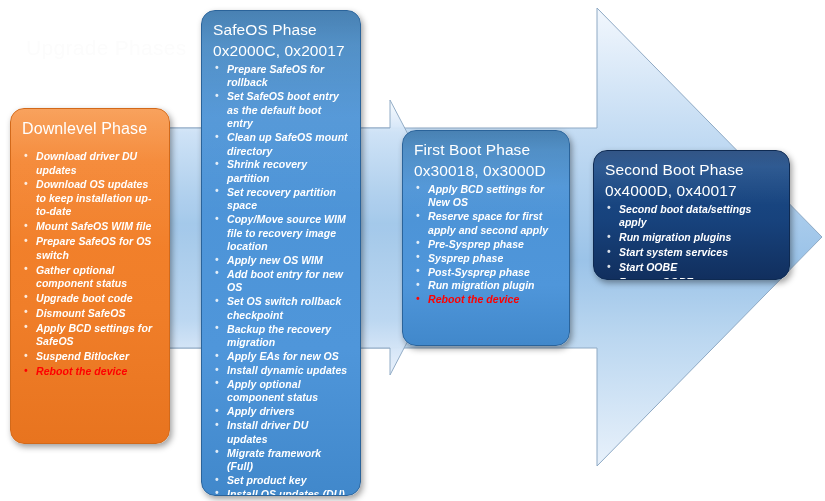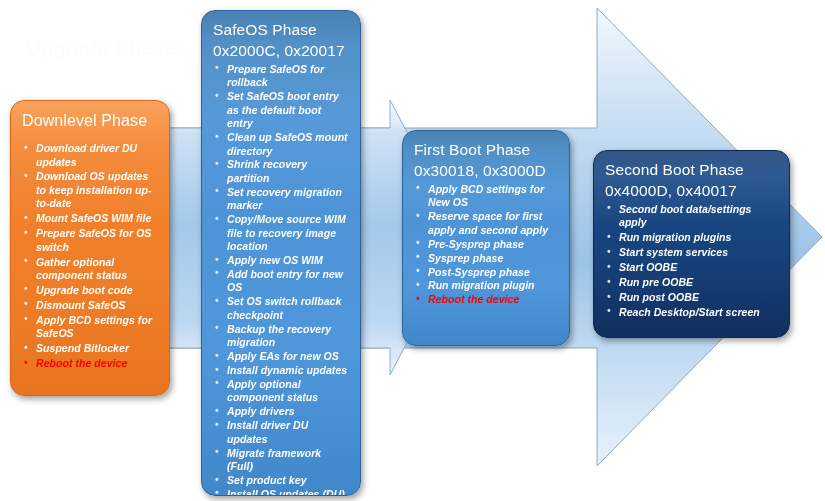--- a/index.html
+++ b/index.html
@@ -66,22 +66,22 @@
     position: absolute;
     left: 2px; top: -0.5px;
     font-size: 10px;
     opacity: .85;
   }
   .card li.reboot { color: #FF0000; }
   .card li.reboot::before { color: #FF0000; opacity: 1; }
 
   
   #card-downlevel {
-    left: 10px; top: 100px;
-    width: 160px; height: 296px;
+    left: 10px; top: 108px;
+    width: 160px; height: 336px;
     background: linear-gradient(180deg,#F79445 0%, #F4822C 16%, #F07E29 60%, #E8741F 100%);
     border: 1px solid #D2691A;
   }
   #card-downlevel .title { font-size: 16px; margin-bottom: 11px; }
   #card-downlevel li { margin-bottom: 1.5px; }
 
   
   #card-safeos {
     left: 201px; top: 10px;
     width: 160px; height: 486px;
@@ -93,21 +93,21 @@
   #card-firstboot {
     left: 402px; top: 130px;
     width: 168px; height: 216px;
     background: linear-gradient(180deg,#2E6FA8 0%, #3E83C0 9%, #4C93D6 26%, #4F96DA 72%, #4188CB 100%);
     border: 1px solid #2A639A;
   }
 
   
   #card-secondboot {
     left: 593px; top: 150px;
-    width: 197px; height: 188px;
+    width: 197px; height: 130px;
     background: linear-gradient(180deg,#143C74 0%, #1A4A87 12%, #17427C 55%, #112F5E 100%);
     border: 1px solid #0E2A52;
   }
   #card-secondboot li { font-size: 10.5px; margin-bottom: 1.5px; }
 
   
   .sheen {
     position: absolute;
     left: 0; top: 0; right: 0;
     height: 42%;
@@ -168,21 +168,21 @@
 
   <div class="card" id="card-safeos">
     <div class="sheen"></div>
     <div class="title">SafeOS Phase</div>
     <div class="title">0x2000C, 0x20017</div>
     <ul>
         <li>Prepare SafeOS for rollback</li>
         <li>Set SafeOS boot entry as the default boot entry</li>
         <li>Clean up SafeOS mount directory</li>
         <li>Shrink recovery partition</li>
-        <li>Set recovery migration marker</li>
+        <li>Set recovery partition space</li>
         <li>Copy/Move source WIM file to recovery image location</li>
         <li>Apply new OS WIM</li>
         <li>Add boot entry for new OS</li>
         <li>Set OS switch rollback checkpoint</li>
         <li>Backup the recovery migration</li>
         <li>Apply EAs for new OS</li>
         <li>Install dynamic updates</li>
         <li>Apply optional component status</li>
         <li>Apply drivers</li>
         <li>Install driver DU updates</li>

